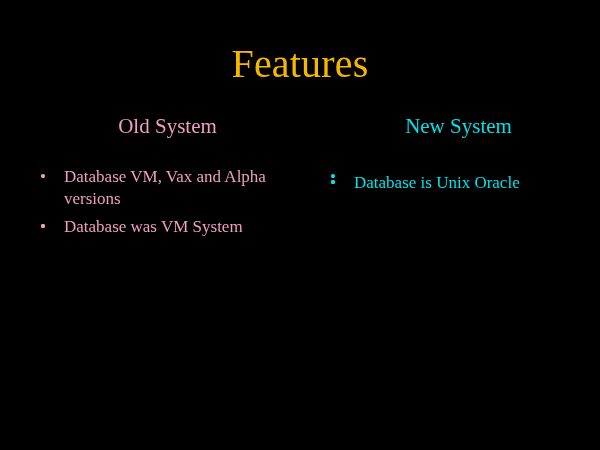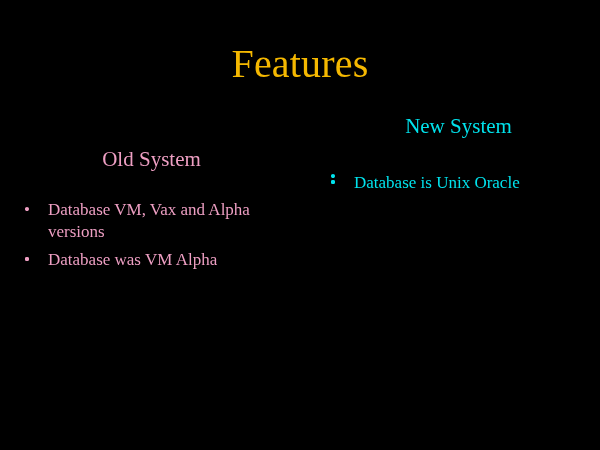--- a/index.html
+++ b/index.html
@@ -27,23 +27,22 @@
     line-height: 46px;
     font-weight: normal;
     letter-spacing: 0.2px;
     white-space: nowrap;
   }
   .column {
     position: absolute;
     top: 113px;
   }
   #column-old {
-    left: 4px;
+    left: 20px;
     width: 295px;
-    margin-top: 33px;
   }
   #column-new {
     left: 310px;
     width: 297px;
   }
   .column-heading {
     text-align: center;
     font-size: 21px;
     line-height: 26px;
     font-weight: normal;
@@ -100,21 +99,21 @@
     <ul class="bullet-list">
       <li class="bullet-item">
         <span class="bullet-marker">•</span>
         <span class="bullet-text">Database VM, Vax and Alpha versions</span>
       </li>
       <li class="bullet-item">
         <span class="bullet-marker">•</span>
       </li>
       <li class="bullet-item">
         <span class="bullet-marker">•</span>
-        <span class="bullet-text">Database was VM Alpha</span>
+        <span class="bullet-text">Database was VM System</span>
       </li>
     </ul>
   </div>
 
   <div class="column" id="column-new">
     <div class="column-heading">New System</div>
     <ul class="bullet-list">
       <li class="bullet-item">
         <span class="bullet-marker">•</span>
       </li>

